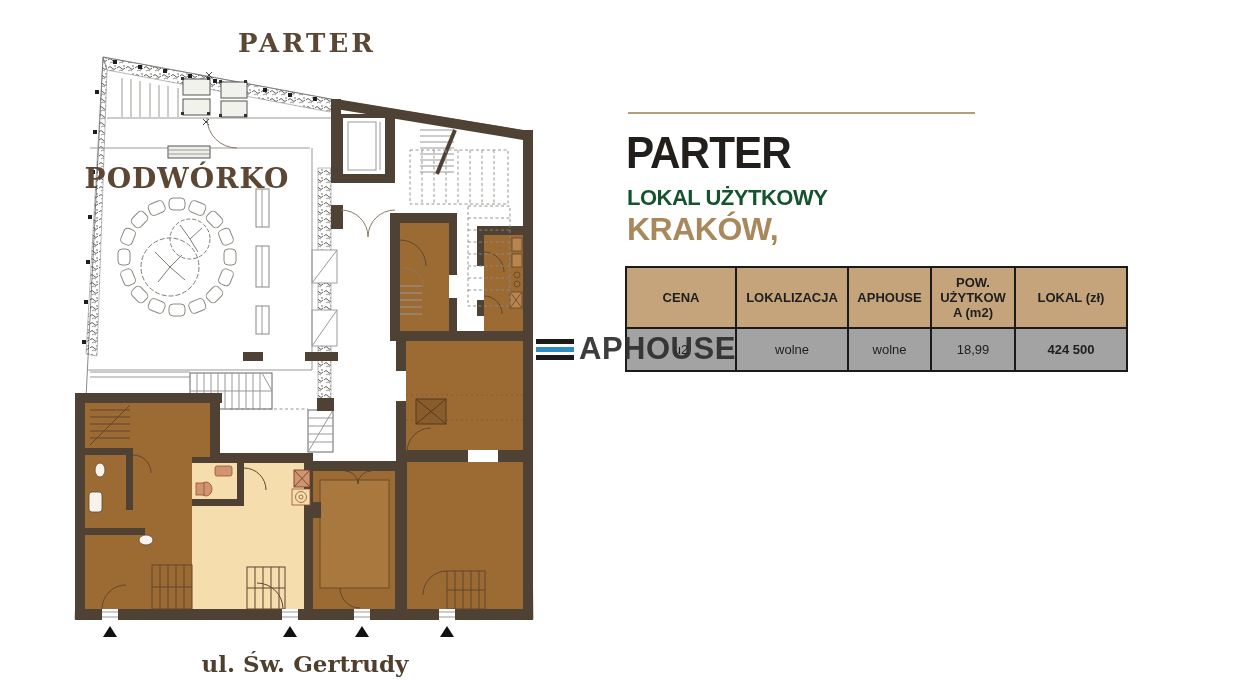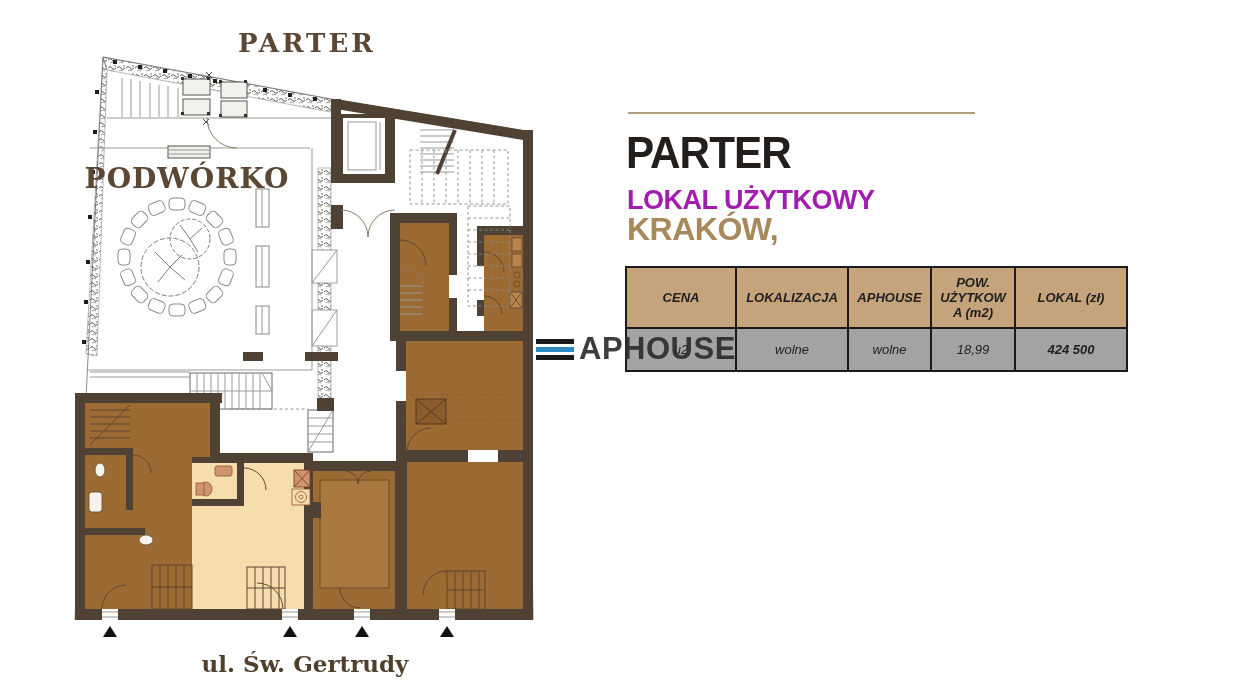--- a/index.html
+++ b/index.html
@@ -11,29 +11,29 @@
   #plan-svg{position:absolute;left:0;top:0;}
   .treeline{stroke:#7d7d76;fill:none;stroke-width:1;}
   .thin{stroke:#999;stroke-width:1;fill:none;}
   .arc{stroke:#8a7a63;stroke-width:1;fill:none;}
   .darc{stroke:#5f4730;stroke-width:1;fill:none;}
   .tread{stroke:#5f4730;stroke-width:1;fill:none;}
   .dash{stroke:#8b8b84;stroke-width:0.9;fill:none;stroke-dasharray:3,2.5;}
   
   .rule{position:absolute;left:628px;top:112px;width:347px;height:2px;background:#b09f7a;}
   .h1{position:absolute;left:626px;top:128px;font-size:44px;font-weight:bold;color:#211e1b;letter-spacing:-1px;transform:scaleX(.96);transform-origin:left;}
-  .h2{position:absolute;left:627px;top:185px;font-size:27px;font-weight:bold;color:#a21caf;letter-spacing:-0.5px;}
+  .h2{position:absolute;left:627px;top:185px;font-size:22px;font-weight:bold;color:#14532d;letter-spacing:-0.5px;}
   .city{position:absolute;left:627px;top:211px;font-size:32px;font-weight:bold;color:#a8895b;letter-spacing:-0.5px;}
   table.offer{
     position:absolute;left:625px;top:266px;width:501px;
     border-collapse:collapse;table-layout:fixed;z-index:2;background:#fff;
   }
   table.offer th,table.offer td{
     border:2px solid #1a1a1a;text-align:center;vertical-align:middle;
-    font-size:13px;color:#1e1e1e;padding:2px 4px;overflow-wrap:break-word;font-style:italic;
+    font-size:13px;color:#1e1e1e;padding:2px 4px;overflow-wrap:break-word;
   }
   table.offer th{background:#c5a47c;font-weight:bold;height:55px;}
   table.offer td{height:37px;background:#a3a3a3;}
   td.price{font-weight:bold;}
   
   .watermark{position:absolute;left:536px;top:331px;display:flex;align-items:center;z-index:5;}
   .wm-bars{display:flex;flex-direction:column;gap:3px;margin-right:5px;}
   .wm-bars span{display:block;width:38px;height:5px;}
   .wm-b1,.wm-b3{background:#1b1b1b;}
   .wm-b2{background:#2e8cc3;}

